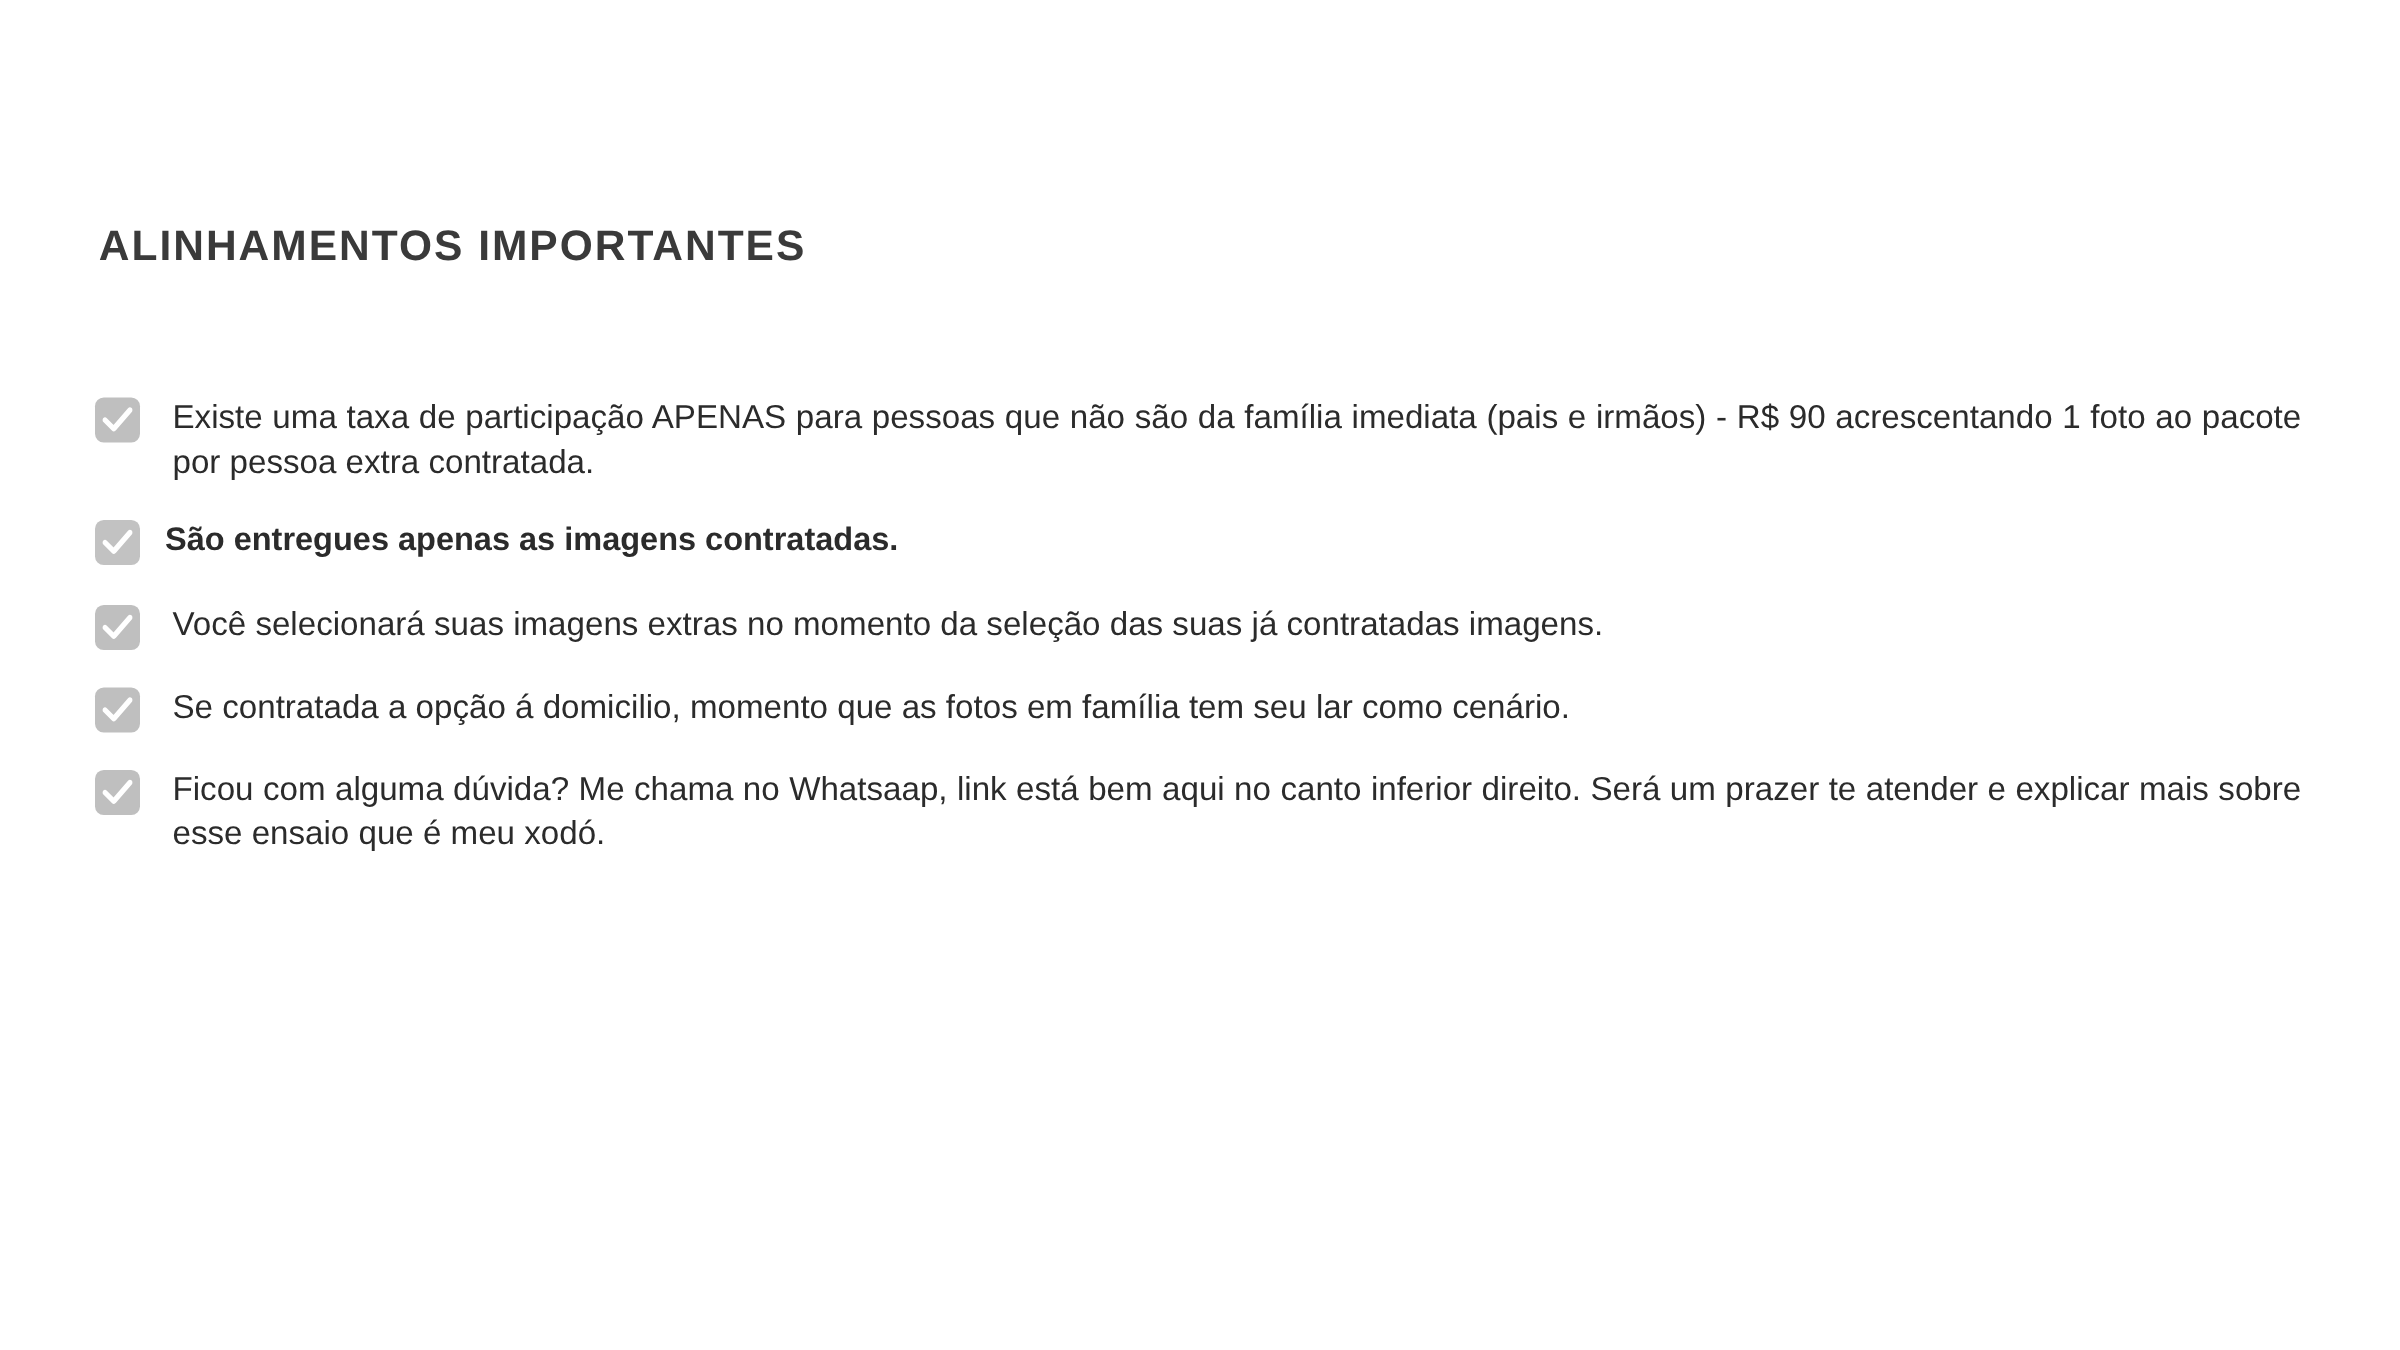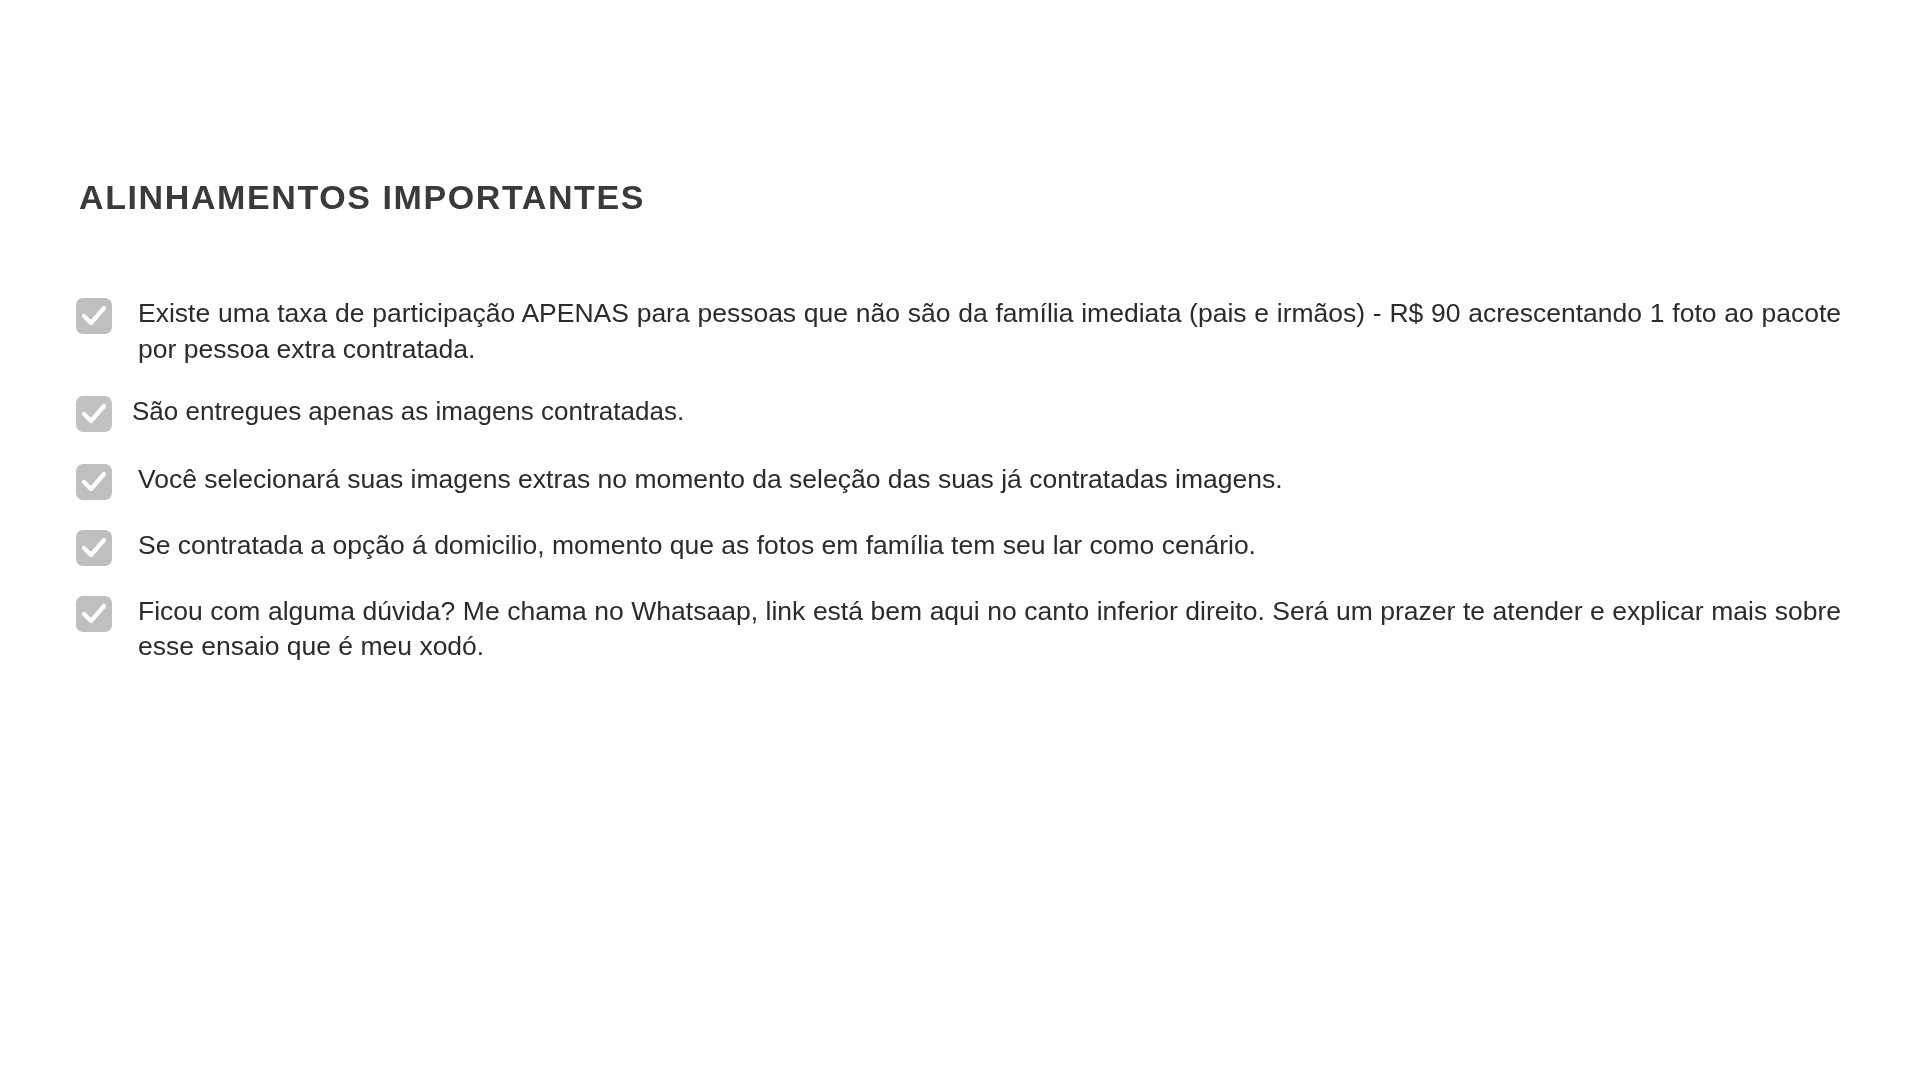--- a/index.html
+++ b/index.html
@@ -29,21 +29,21 @@
     font-size: 34px;
     font-weight: bold;
     letter-spacing: 1.6px;
     color: #3a3a3a;
     text-transform: uppercase;
     white-space: nowrap;
   }
   .list {
     position: absolute;
     left: 76px;
-    top: 296px;
+    top: 316px;
     width: 1765px;
   }
   .item {
     display: flex;
     align-items: flex-start;
     margin-bottom: 26px;
   }
   .check {
     flex: 0 0 auto;
     width: 36px;
@@ -67,21 +67,21 @@
     line-height: 1.35;
     color: #2b2b2b;
     text-align: justify;
     text-justify: inter-word;
     flex: 1 1 auto;
   }
   .item-text.nojustify {
     text-align: left;
   }
   .item-text.bold {
-    font-weight: normal;
+    font-weight: bold;
     font-size: 26px;
   }
   .item.bold-row .check {
     background: #c2c2c2;
   }
   .item.bold-row .item-text {
     margin-left: 20px;
   }
   .spacer-2 { margin-bottom: 30px; }
   .spacer-3 { margin-bottom: 28px; }

